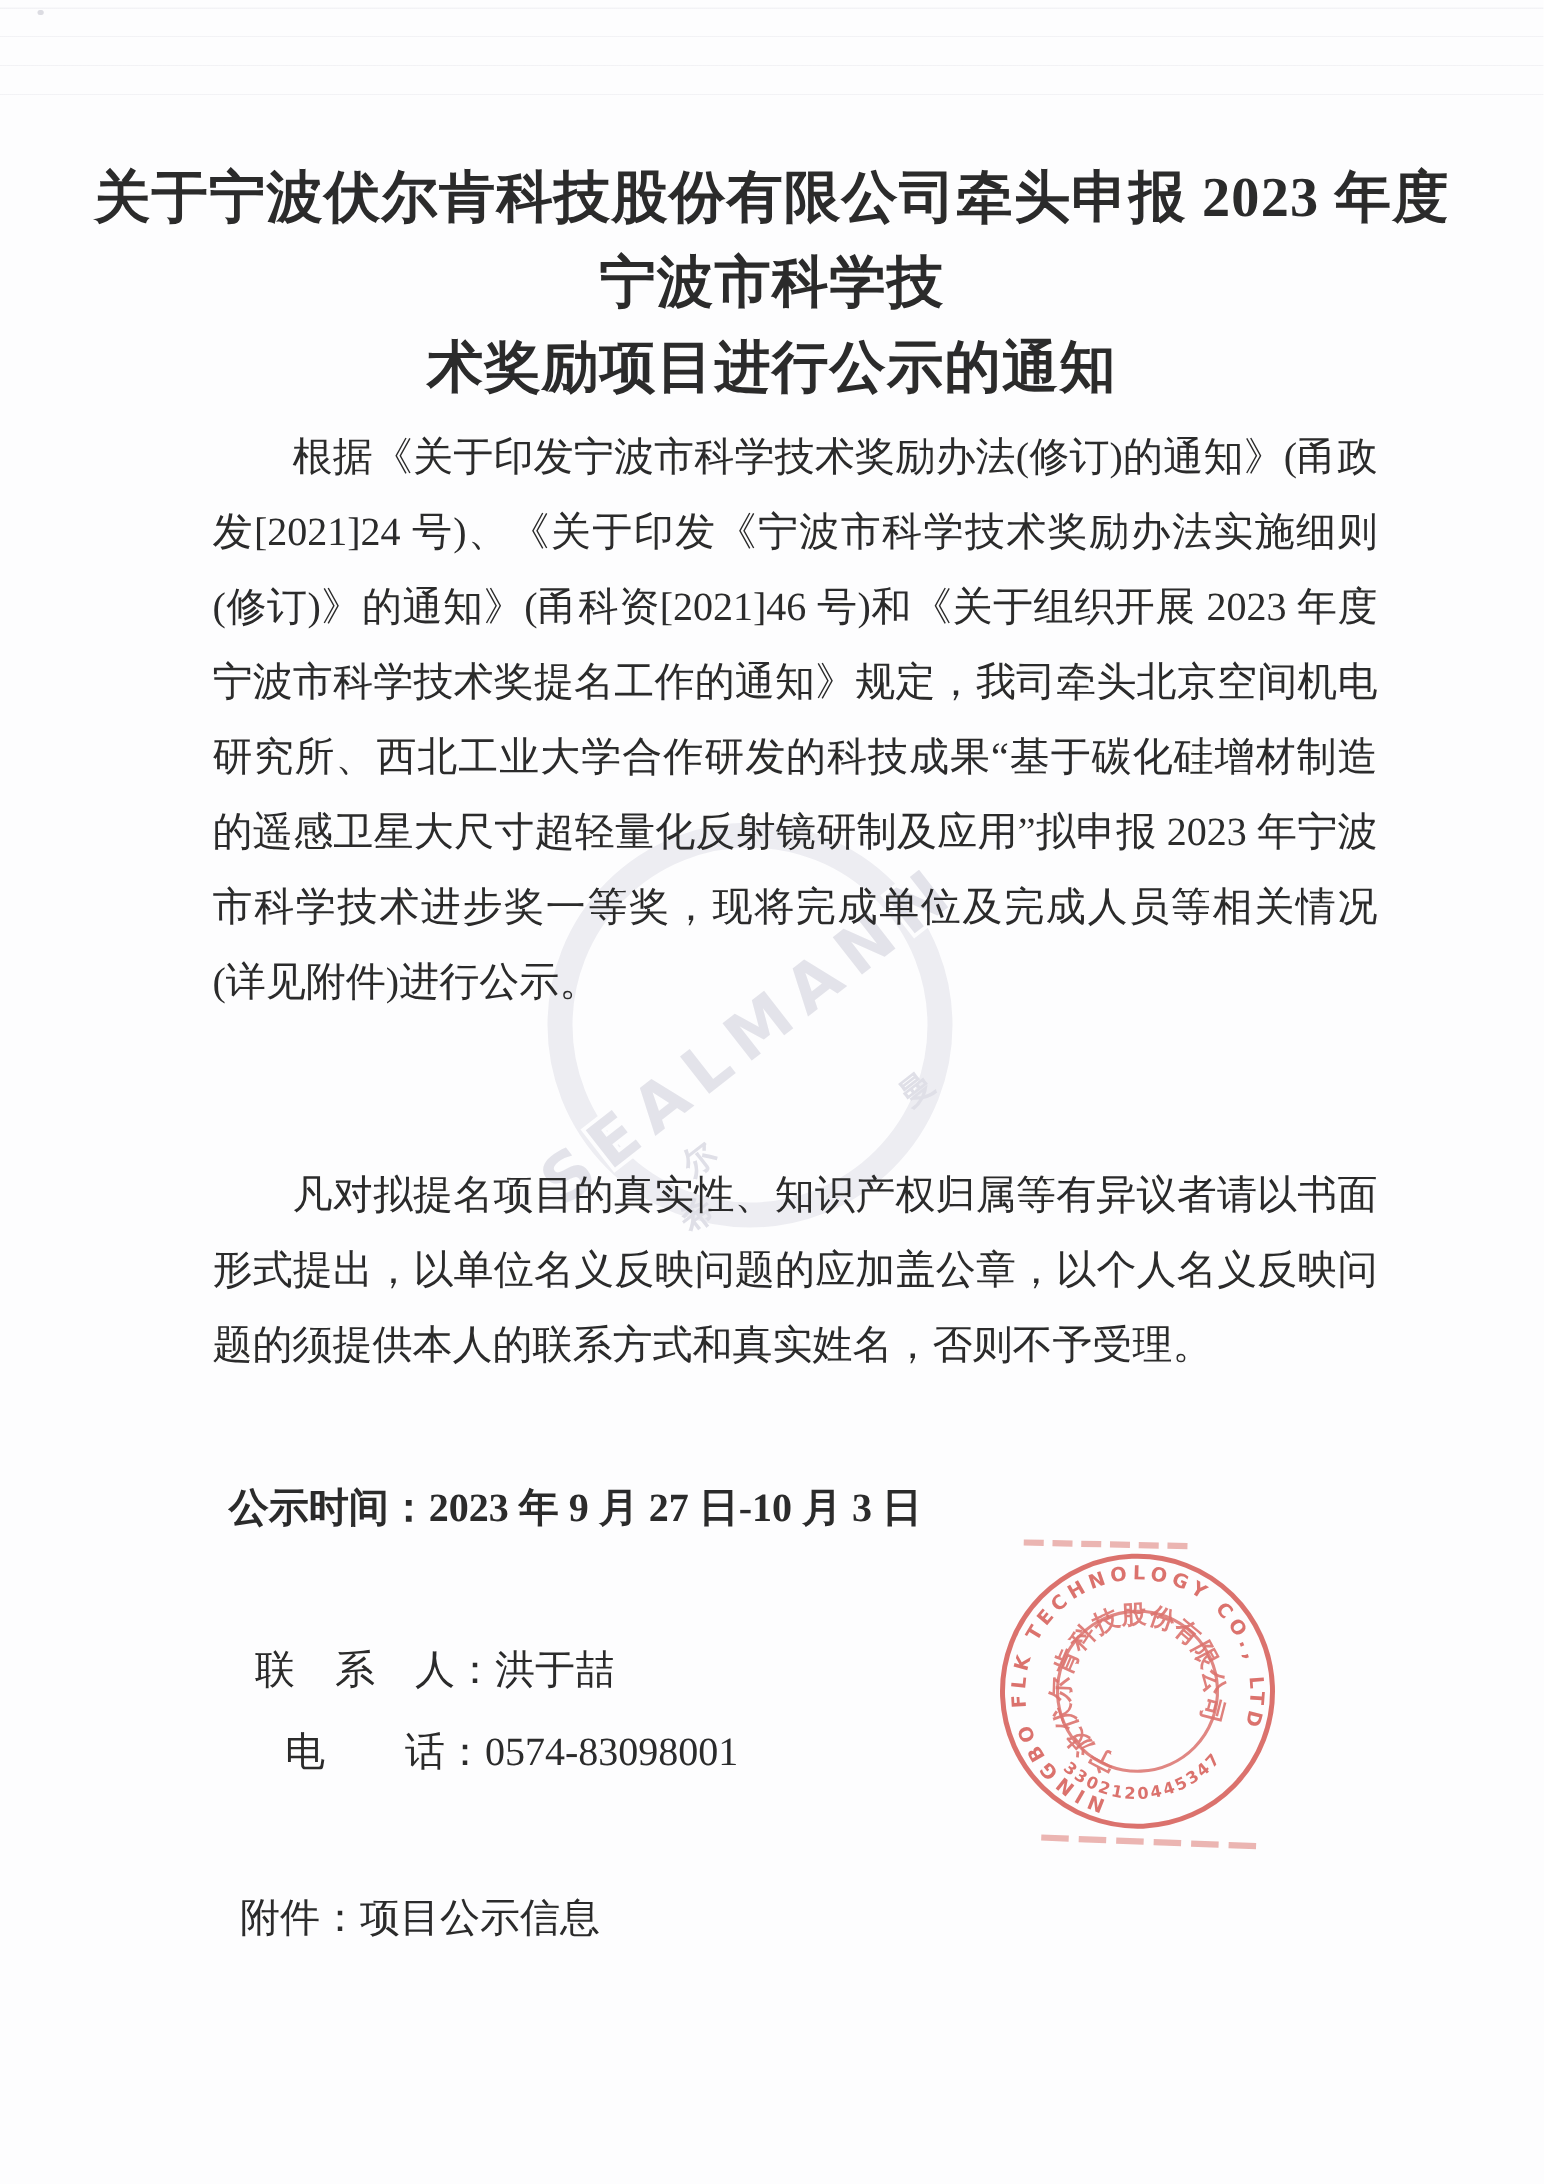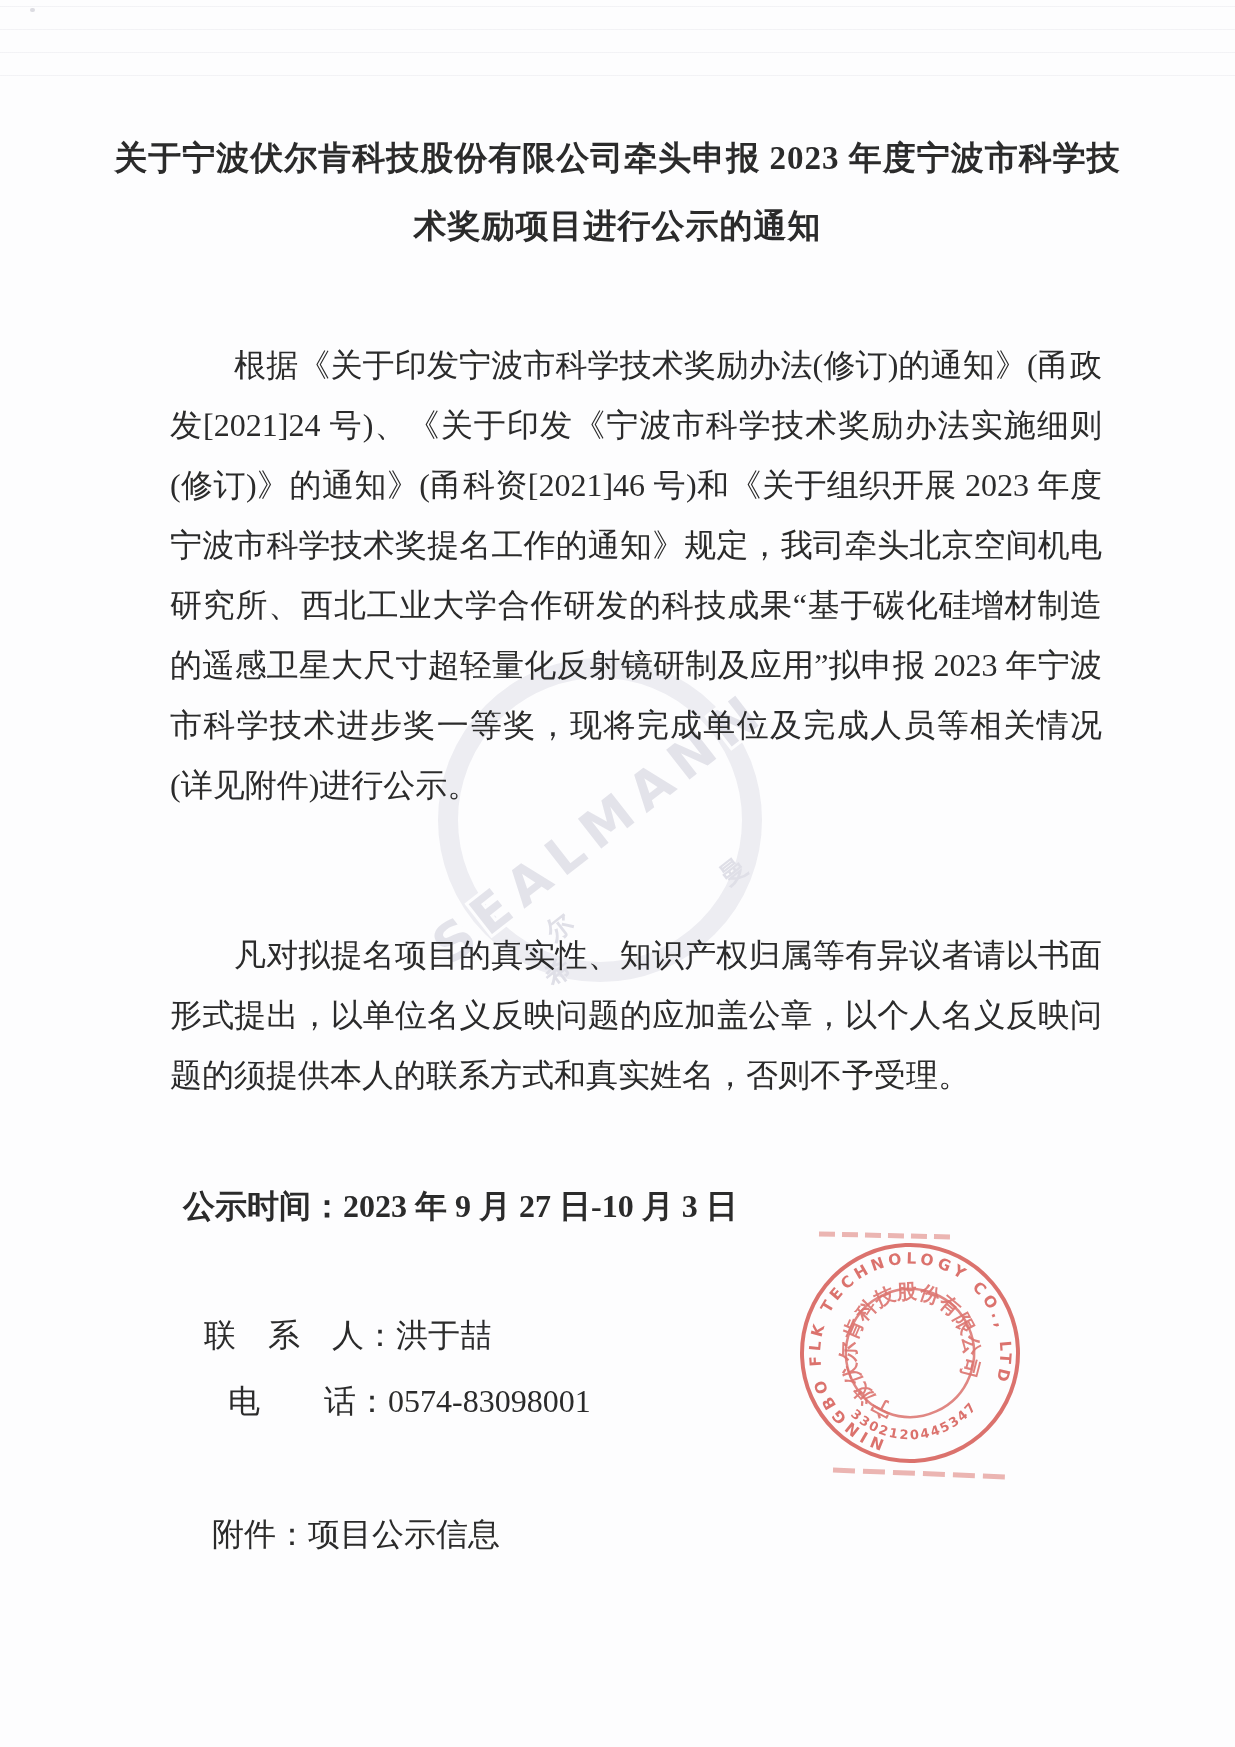--- a/index.html
+++ b/index.html
@@ -10,36 +10,36 @@
     color:#2b2b2b;
   }
   .scan-noise-top {
     position:absolute; top:6px; left:0; right:0; height:70px;
     background:repeating-linear-gradient(180deg, rgba(205,205,215,0.22) 0 1px, transparent 1px 23px);
   }
   .scan-speck { position:absolute; top:8px; left:30px; width:5px; height:4px; background:#dcdce2; border-radius:2px; }
 
   .doc-title {
     position:absolute; top:124px; left:70px; right:70px;
-    text-align:center; font-size:33px; font-weight:bold;
+    text-align:center; font-size:45px; font-weight:bold;
     line-height:68px; letter-spacing:1px;
   }
   .doc-body {
     position:absolute; top:331px; left:166px; width:940px;
     font-size:32px; line-height:60px; text-align:justify;
     text-justify:inter-character;
   }
   .doc-body p { margin:4px; text-indent:64px; }
   .doc-body p + p { margin-top:110px; }
 
   .info-line { position:absolute; font-size:32px; line-height:40px; white-space:nowrap; }
   .line-publicity  { top:1186px; left:183px;font-weight:bold; }
   .line-contact    { top:1315px; left:204px; }
   .line-phone      { top:1381px; left:192px;margin-left:36px; }
-  .line-attachment { top:1514px; left:192px;margin-left:20px; }
+  .line-attachment { top:1514px; left:192px; }
 
   .watermark { position:absolute; left:420px; top:640px; width:360px; height:360px; pointer-events:none; }
   .watermark svg { overflow:visible; }
   .wm-text {
     font-family:"DejaVu Sans","Liberation Sans",sans-serif;
     font-weight:bold;
   }
 
   .seal { position:absolute; left:781px; top:1224px; width:258px; height:258px; filter:blur(0.4px); }
   .seal svg { overflow:visible; }

